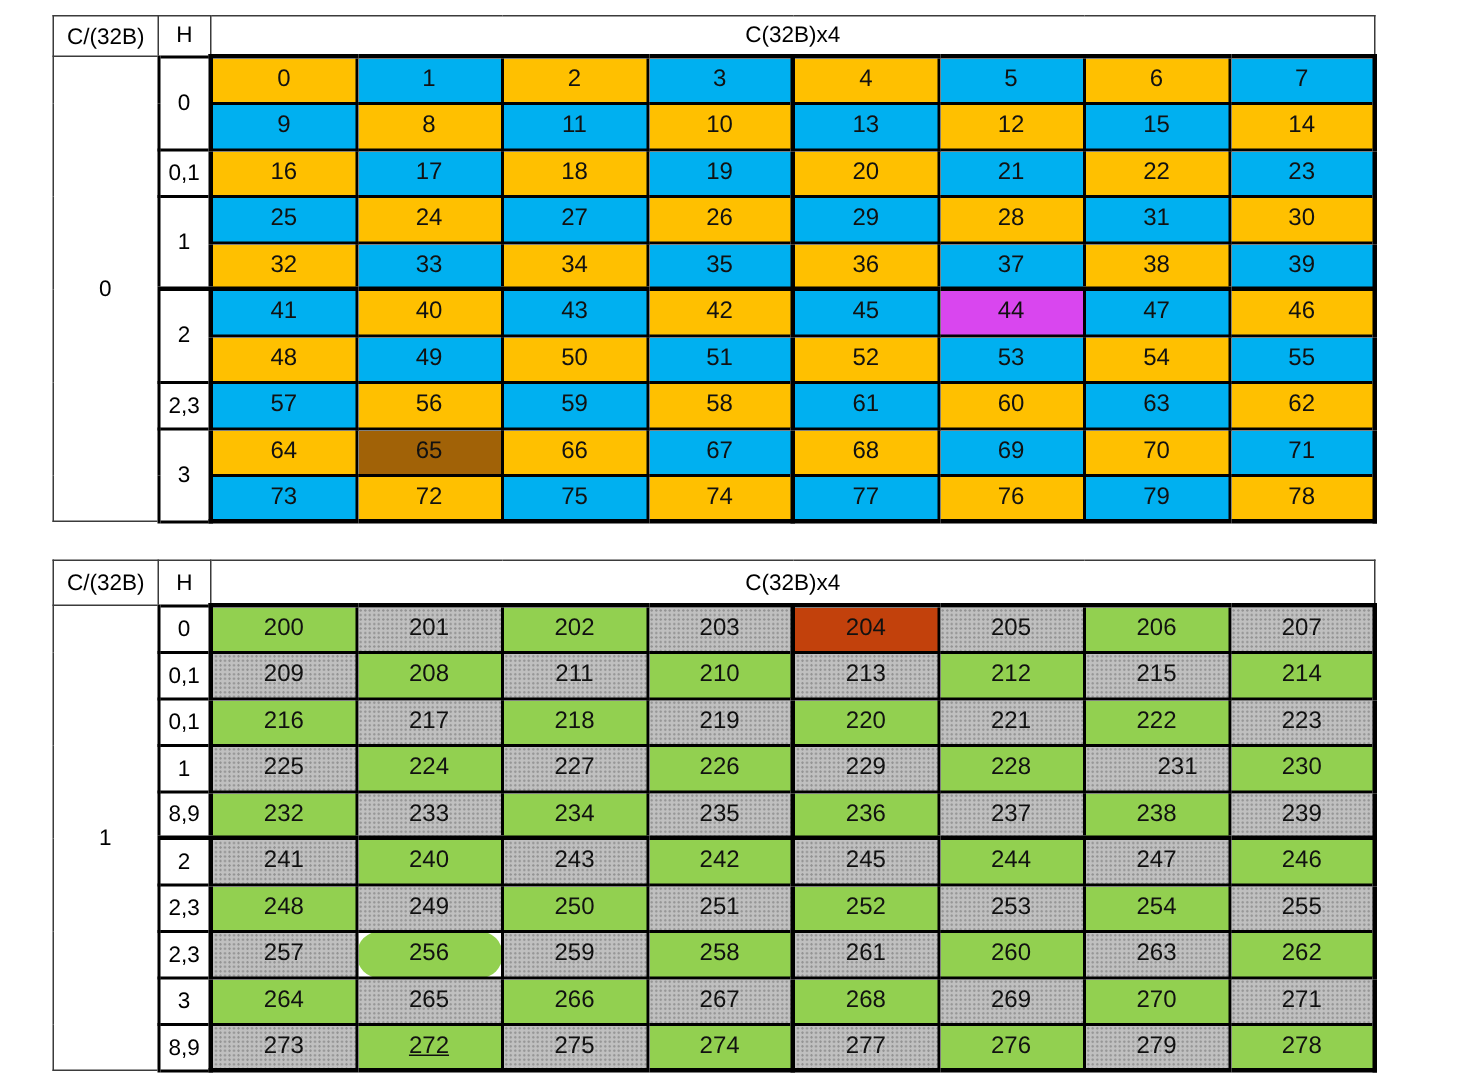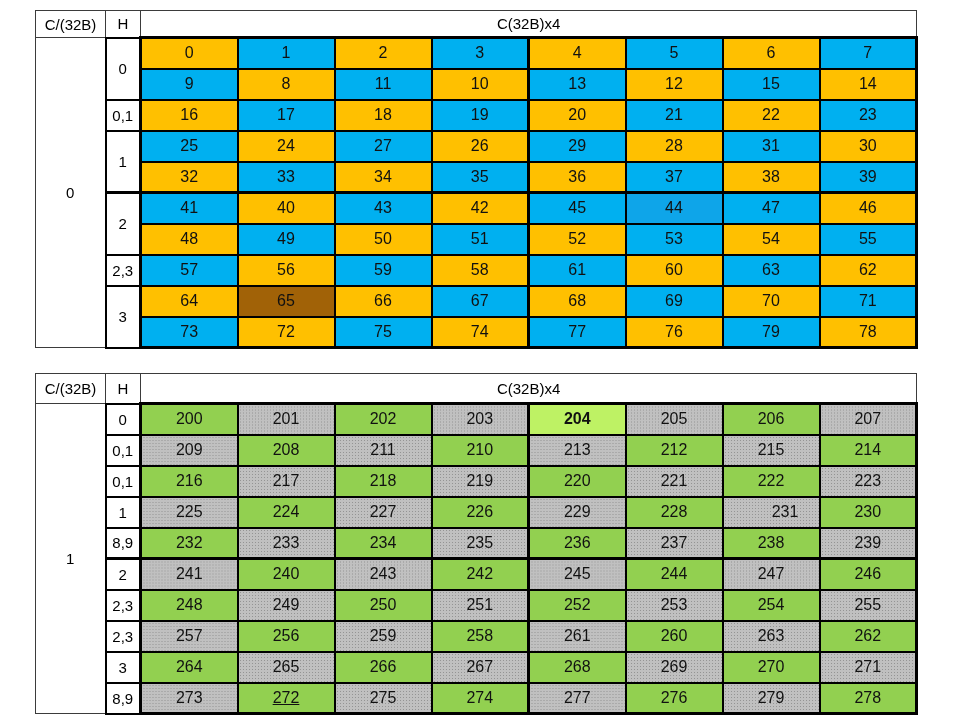--- a/index.html
+++ b/index.html
@@ -152,21 +152,21 @@
           <td class="dc c6" style="background-color: rgb(255, 192, 0);">38</td>
           <td class="dc c7" style="background-color: rgb(0, 176, 240);">39</td>
         </tr>
         <tr class="datarow r5">
           <td class="hcell" rowspan="2">2</td>
           <td class="dc c0" style="background-color: rgb(0, 176, 240);">41</td>
           <td class="dc c1" style="background-color: rgb(255, 192, 0);">40</td>
           <td class="dc c2" style="background-color: rgb(0, 176, 240);">43</td>
           <td class="dc c3" style="background-color: rgb(255, 192, 0);">42</td>
           <td class="dc c4" style="background-color: rgb(0, 176, 240);">45</td>
-          <td class="dc c5" style="background-color: #0ea5e9;">44</td>
+          <td class="dc c5" style="background-color: #d946ef;">44</td>
           <td class="dc c6" style="background-color: rgb(0, 176, 240);">47</td>
           <td class="dc c7" style="background-color: rgb(255, 192, 0);">46</td>
         </tr>
         <tr class="datarow r6">
           <td class="dc c0" style="background-color: rgb(255, 192, 0);">48</td>
           <td class="dc c1" style="background-color: rgb(0, 176, 240);">49</td>
           <td class="dc c2" style="background-color: rgb(255, 192, 0);">50</td>
           <td class="dc c3" style="background-color: rgb(0, 176, 240);">51</td>
           <td class="dc c4" style="background-color: rgb(255, 192, 0);">52</td>
           <td class="dc c5" style="background-color: rgb(0, 176, 240);">53</td>
@@ -227,21 +227,21 @@
         <td class="hhead">H</td>
         <td class="dhead" colspan="8">C(32B)x4</td>
       </tr>
     <tr class="datarow r0">
           <td class="clabel" rowspan="10">1</td>
           <td class="hcell" rowspan="1">0</td>
           <td class="dc c0" style="background-color: rgb(146, 208, 80);">200</td>
           <td class="dc c1 dots" style="background-color: rgb(192, 192, 192);">201</td>
           <td class="dc c2" style="background-color: rgb(146, 208, 80);">202</td>
           <td class="dc c3 dots" style="background-color: rgb(192, 192, 192);">203</td>
-          <td class="dc c4" style="background-color: #bef264; font-weight: bold;">204</td>
+          <td class="dc c4" style="background-color: #c2410c;">204</td>
           <td class="dc c5 dots" style="background-color: rgb(192, 192, 192);">205</td>
           <td class="dc c6" style="background-color: rgb(146, 208, 80);">206</td>
           <td class="dc c7 dots" style="background-color: rgb(192, 192, 192);">207</td>
         </tr>
         <tr class="datarow r1">
           <td class="hcell" rowspan="1">0,1</td>
           <td class="dc c0 dots" style="background-color: rgb(192, 192, 192);">209</td>
           <td class="dc c1" style="background-color: rgb(146, 208, 80);">208</td>
           <td class="dc c2 dots" style="background-color: rgb(192, 192, 192);">211</td>
           <td class="dc c3" style="background-color: rgb(146, 208, 80);">210</td>
@@ -301,21 +301,21 @@
           <td class="dc c2" style="background-color: rgb(146, 208, 80);">250</td>
           <td class="dc c3 dots" style="background-color: rgb(192, 192, 192);">251</td>
           <td class="dc c4" style="background-color: rgb(146, 208, 80);">252</td>
           <td class="dc c5 dots" style="background-color: rgb(192, 192, 192);">253</td>
           <td class="dc c6" style="background-color: rgb(146, 208, 80);">254</td>
           <td class="dc c7 dots" style="background-color: rgb(192, 192, 192);">255</td>
         </tr>
         <tr class="datarow r7">
           <td class="hcell" rowspan="1">2,3</td>
           <td class="dc c0 dots" style="background-color: rgb(192, 192, 192);">257</td>
-          <td class="dc c1" style="background-color: rgb(146, 208, 80);">256</td>
+          <td class="dc c1" style="background-color: rgb(146, 208, 80); border-radius: 15px;">256</td>
           <td class="dc c2 dots" style="background-color: rgb(192, 192, 192);">259</td>
           <td class="dc c3" style="background-color: rgb(146, 208, 80);">258</td>
           <td class="dc c4 dots" style="background-color: rgb(192, 192, 192);">261</td>
           <td class="dc c5" style="background-color: rgb(146, 208, 80);">260</td>
           <td class="dc c6 dots" style="background-color: rgb(192, 192, 192);">263</td>
           <td class="dc c7" style="background-color: rgb(146, 208, 80);">262</td>
         </tr>
         <tr class="datarow r8">
           <td class="hcell" rowspan="1">3</td>
           <td class="dc c0" style="background-color: rgb(146, 208, 80);">264</td>

